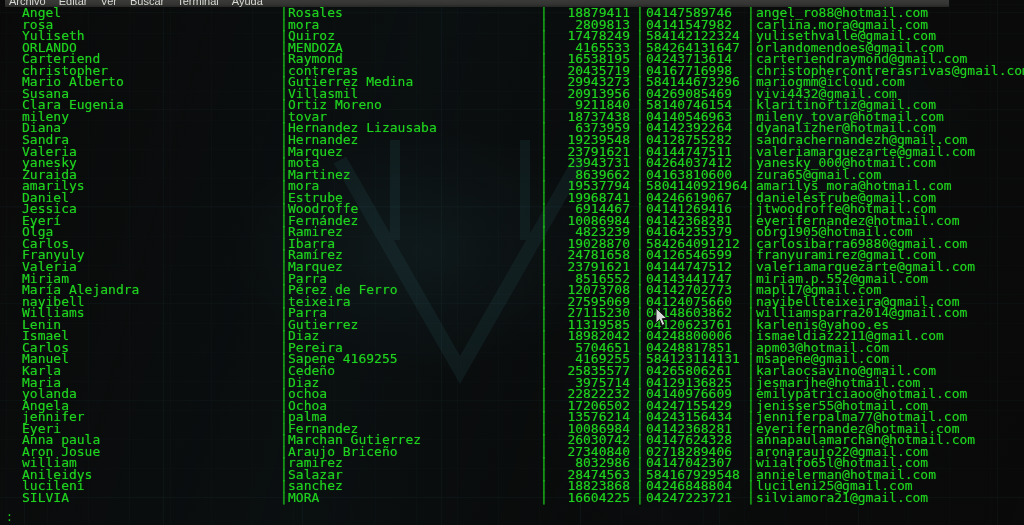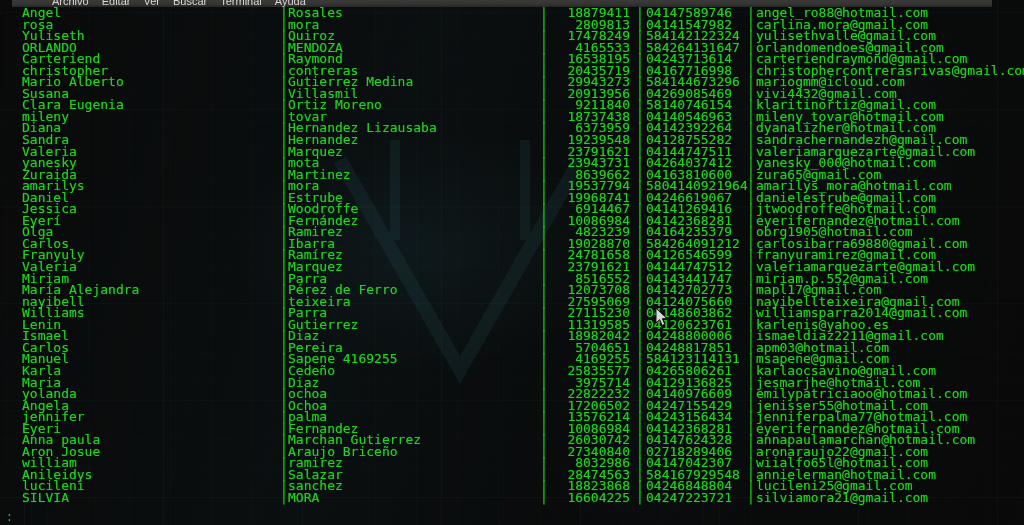--- a/index.html
+++ b/index.html
@@ -55,27 +55,26 @@
     top: 120px;
     width: 330px;
     height: 300px;
     pointer-events: none;
     opacity: 0.10;
   }
 
   
   #menubar {
     position: absolute;
-    left: 12px; top: 0;
+    left: 5px; top: 0;
     width: 944px;
     height: 7px;
     background: linear-gradient(to bottom, #3a3a38 0%, #343432 60%, #262624 100%);
     overflow: hidden;
     z-index: 6;
-    padding-left: 36px;
   }
   #menubar .menu-row {
     display: flex;
     align-items: flex-end;
     height: 18px;
     margin-top: -11px;
     padding-left: 4px;
     gap: 13px;
   }
   #menubar .menu-item {

